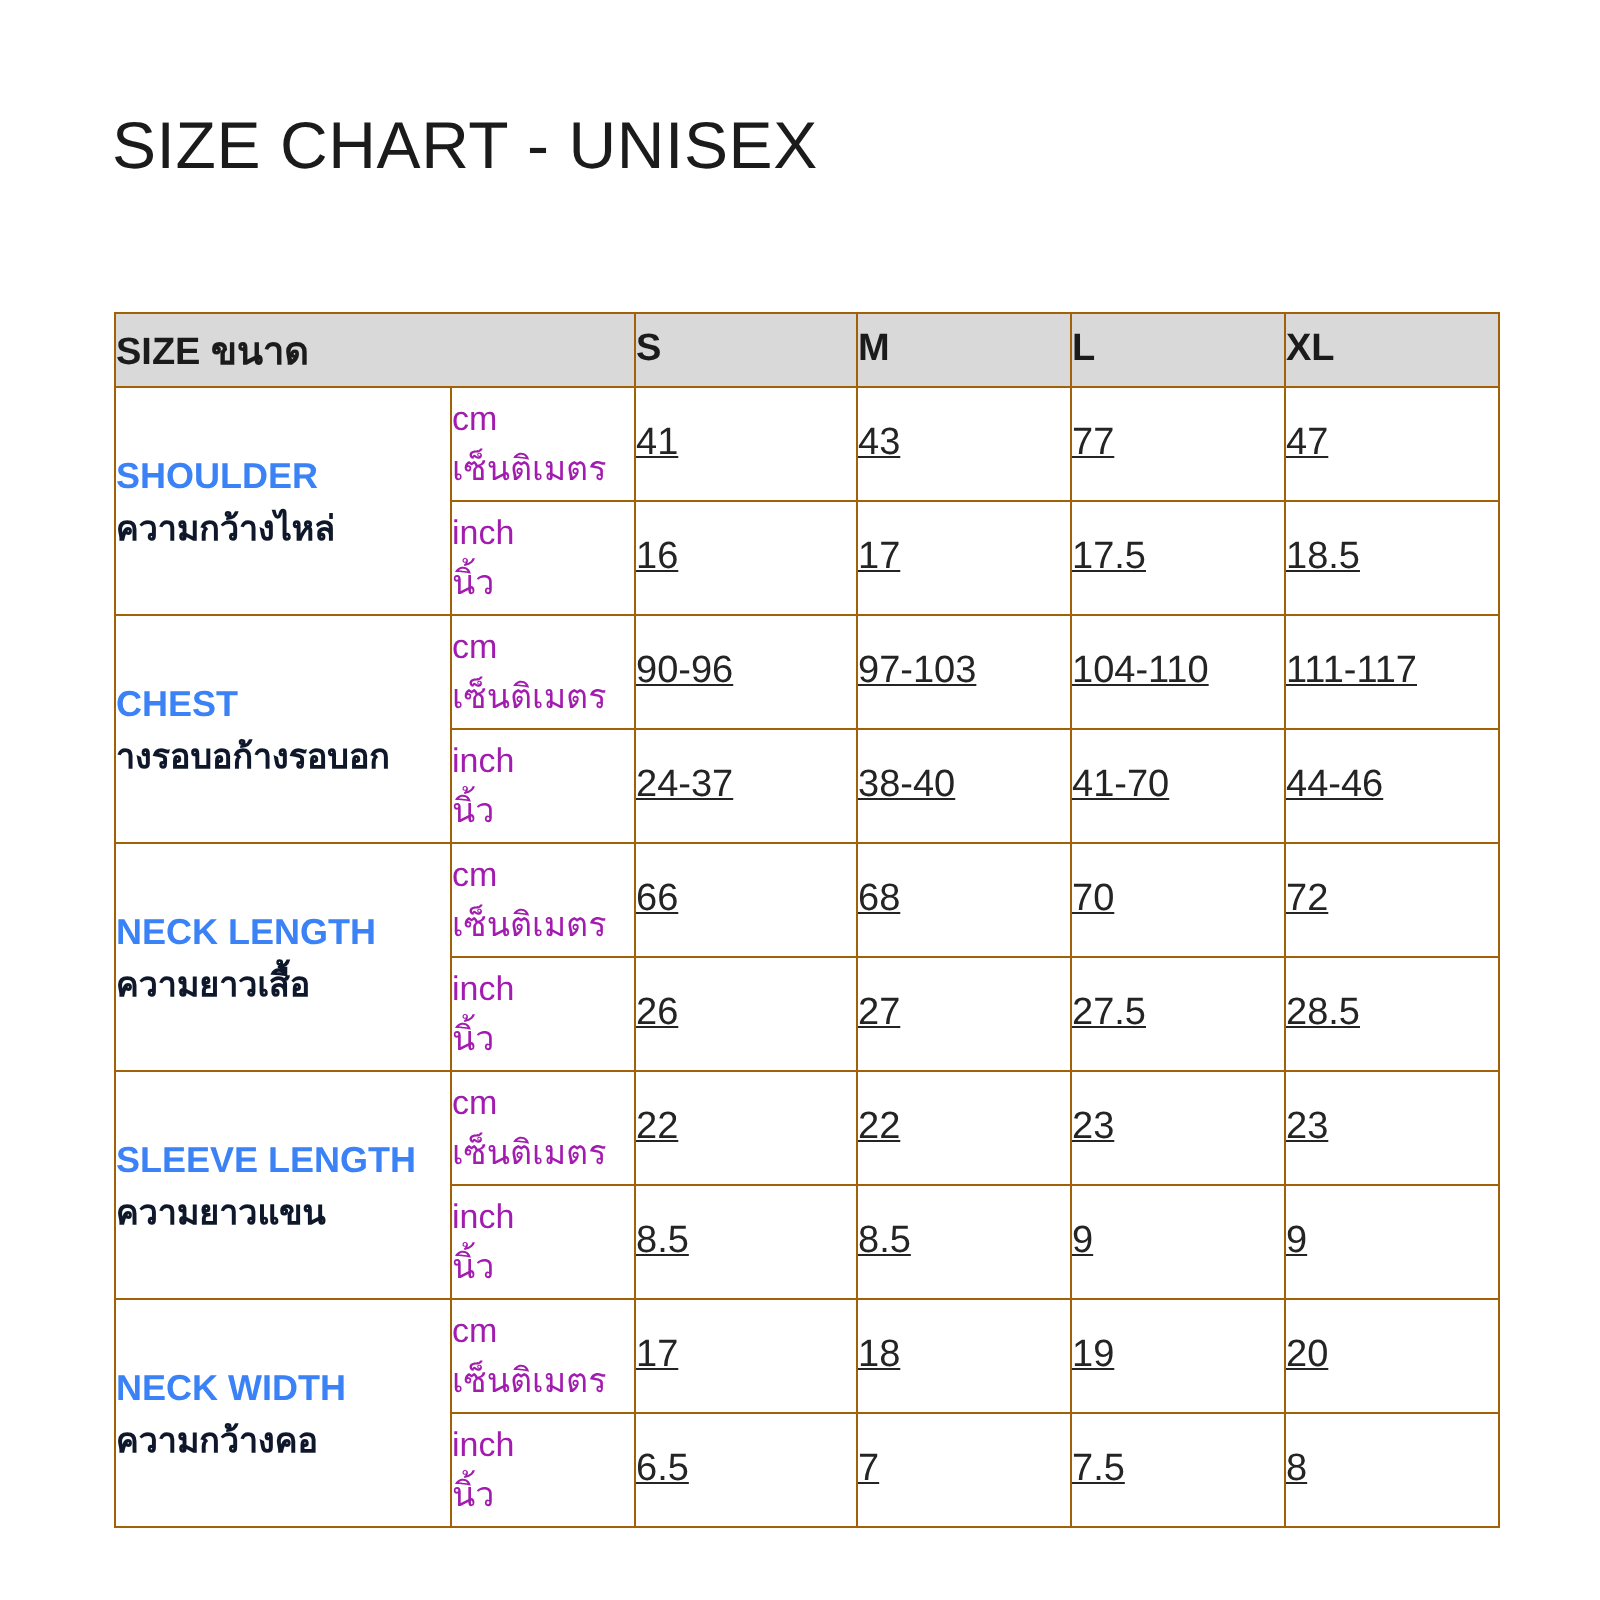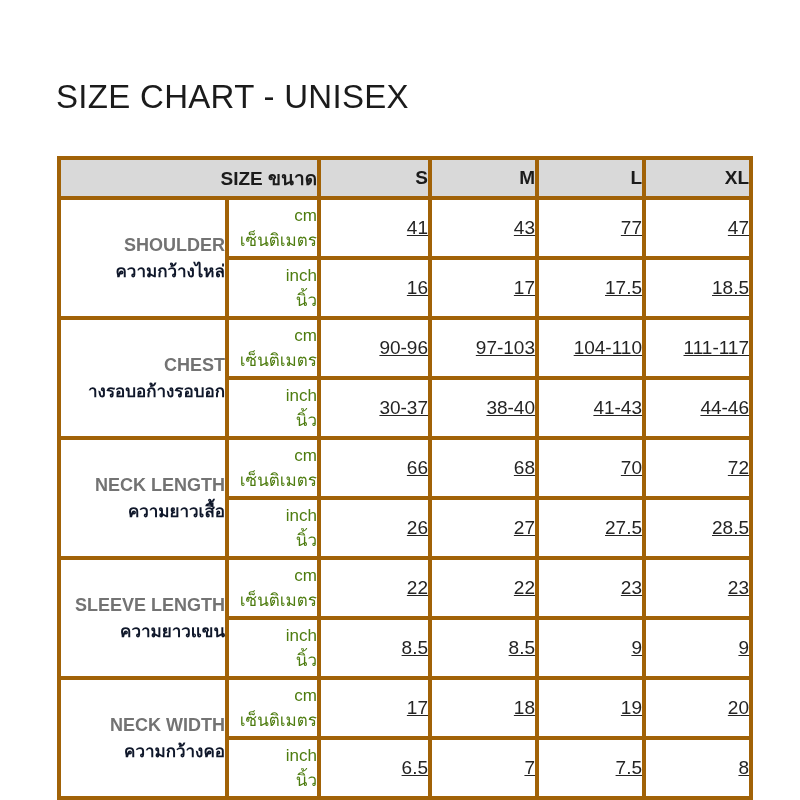--- a/index.html
+++ b/index.html
@@ -15,66 +15,65 @@
   }
   .page-title {
     position: absolute;
     left: 56px;
     top: 54px;
     font-size: 33px;
     font-weight: 400;
     letter-spacing: 0.3px;
     color: #1b1b1b;
     white-space: nowrap;
-    margin-top: 24px;
   }
   table.size-chart {
     position: absolute;
     left: 57px;
     top: 156px;
     width: 692px;
     border-collapse: collapse;
     table-layout: fixed;
   }
   table.size-chart th,
   table.size-chart td {
-    border: 4px solid #a16207;
-    text-align: right;
+    border: 1px solid #a16207;
+    text-align: left;
     vertical-align: middle;
     padding: 0;
   }
   thead th {
     height: 36px;
     background: #d9d9d9;
     font-size: 19px;
     font-weight: 700;
     color: #1b1b1b;
   }
   tbody td { height: 56px; background: #ffffff; }
   td.category { }
   .cat-en {
     display: block;
     font-size: 18px;
     font-weight: 700;
     line-height: 28px;
-    color: #737373;
+    color: #3b82f6;
   }
   .cat-th {
     display: block;
     font-size: 17px;
     font-weight: 700;
     line-height: 26px;
     color: #0f172a;
   }
   .unit-line {
     display: block;
     font-size: 17px;
     font-weight: 400;
     line-height: 25px;
-    color: #4d7c0f;
+    color: #a21caf;
   }
   td.val {
     font-size: 19px;
     font-weight: 400;
     color: #242424;
     text-decoration: underline;
   }
 </style>
 </head>
 <body>
@@ -138,23 +137,23 @@
       <td class="val">90-96</td>
       <td class="val">97-103</td>
       <td class="val">104-110</td>
       <td class="val">111-117</td>
     </tr>
     <tr>
       <td class="unit">
         <span class="unit-line">inch</span>
         <span class="unit-line">นิ้ว</span>
       </td>
-      <td class="val">30-37</td>
+      <td class="val">24-37</td>
       <td class="val">38-40</td>
-      <td class="val">41-43</td>
+      <td class="val">41-70</td>
       <td class="val">44-46</td>
     </tr>
 
     <tr>
       <td class="category" rowspan="2">
         <span class="cat-en">NECK LENGTH</span>
         <span class="cat-th">ความยาวเสื้อ</span>
       </td>
       <td class="unit">
         <span class="unit-line">cm</span>

